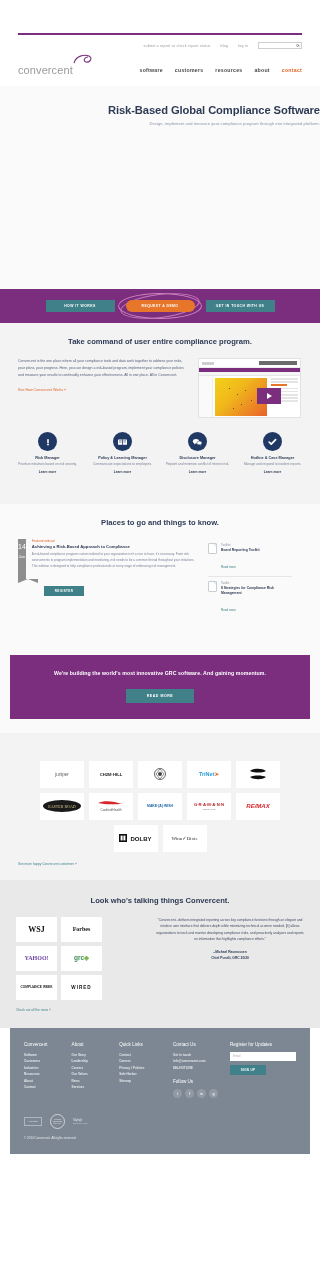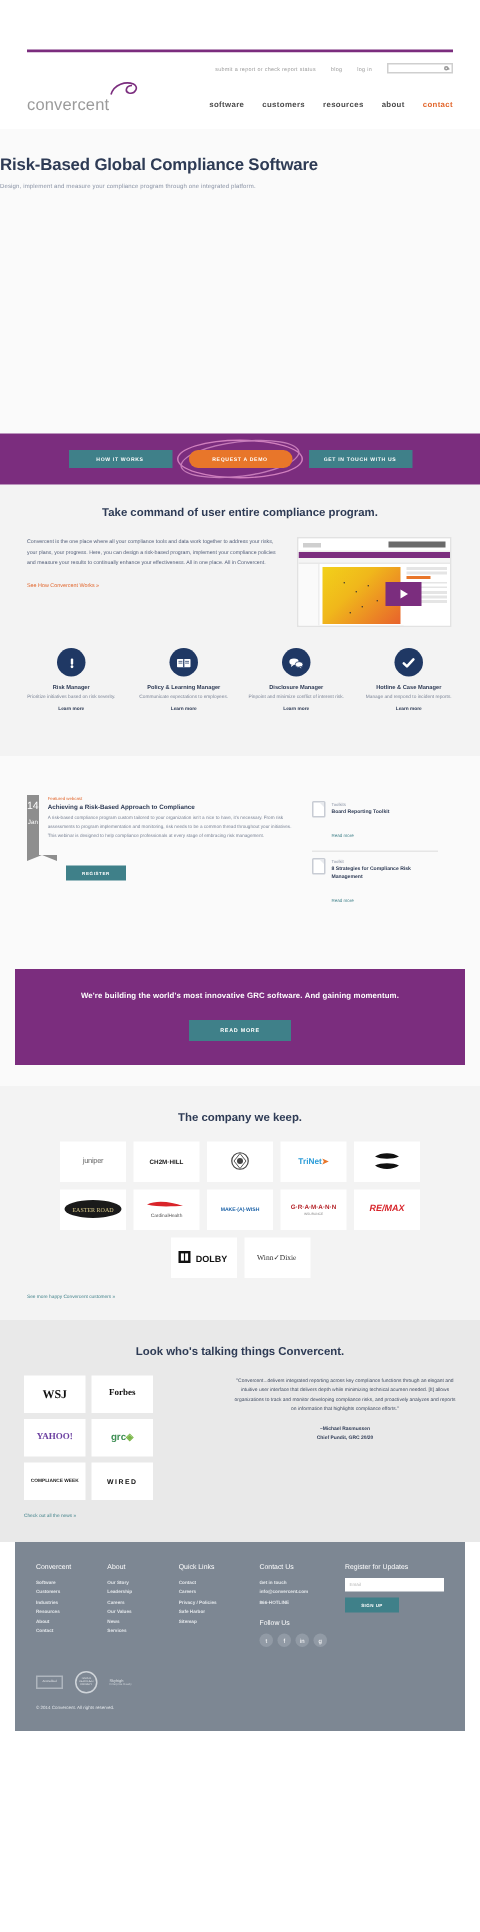--- a/index.html
+++ b/index.html
@@ -32,21 +32,21 @@
 
   .logo-nav { display:flex; align-items:flex-end; justify-content:space-between; margin-top:2px; }
   .logo { position:relative; width:84px; height:22px; }
   .logo-word { font-size:11px; color:#9b9b9b; letter-spacing:.1px; font-weight:400; position:absolute; bottom:0; left:0; }
   .logo-swoosh { position:absolute; right:8px; top:0px; width:22px; height:12px; }
   .nav { display:flex; gap:12px; align-items:center; padding-bottom:3px; }
   .nav-item { font-size:5.2px; font-weight:bold; color:#4a4a4a; letter-spacing:.25px; }
   .nav-item.accent { color:#e2662c; }
 
   
-  .hero { background:#fafafa; padding:18px 0 0 0; text-align:left; height:203px; }
+  .hero { background:#fafafa; padding:18px 0 0 0; text-align:right; height:203px; }
   .hero h1 { font-size:11.2px; font-weight:bold; color:#2e3b55; letter-spacing:-.1px; }
   .hero p { font-size:4px; color:#8a93a5; margin-top:5px; letter-spacing:.1px; }
 
   
   .cta-band { background:#7b2d7e; height:34px; display:flex; align-items:center; justify-content:center; gap:11px; position:relative; }
   .cta-btn {
     font-size:3.4px; letter-spacing:.45px; color:#fff; font-weight:bold;
     padding:4px 0; width:69px; text-align:center; background:#3f8089;
   }
   .cta-btn.orange { background:#e8762a; border-radius:9px; position:relative; z-index:2; }
@@ -287,20 +287,21 @@
             </svg>
         </div>
         <h3>Hotline &amp; Case Manager</h3>
         <p>Manage and respond to incident reports.</p>
         <a>Learn more</a>
       </div>
     </div>
   </div>
 
   <div class="places">
+    <div class="sect-title">Places to go and things to know.</div>
     <div class="places-body">
       <div style="width:180px">
         <div class="webinar">
           <div class="date-flag">
             <div class="d">14</div>
             <div class="m">Jan</div>
           </div>
           <div class="web-copy">
             <div class="eyebrow">Featured webcast</div>
             <h4>Achieving a Risk-Based Approach to Compliance</h4>
@@ -331,21 +332,20 @@
   </div>
 
   <div style="background:#fafafa;padding:16px 0 14px 0">
     <div class="grc">
       <p>We're building the world's most innovative GRC software. And gaining momentum.</p>
       <div class="btn">READ MORE</div>
     </div>
   </div>
 
   <div class="company">
-    <div class="sect-title">The company we keep.</div>
     <div class="logo-grid">
       <div class="logo-card">
           <span style="font-size:5px;color:#6b6b6b;letter-spacing:-.2px">juniper</span>
         </div>
       <div class="logo-card">
           <span style="font-size:4.2px;font-weight:bold;color:#222">CH2M·HILL</span>
         </div>
       <div class="logo-card">
           <svg width="20" height="18" viewBox="0 0 20 18">
             <circle cx="10" cy="9" r="5.5" fill="none" stroke="#444" stroke-width=".8"></circle>

